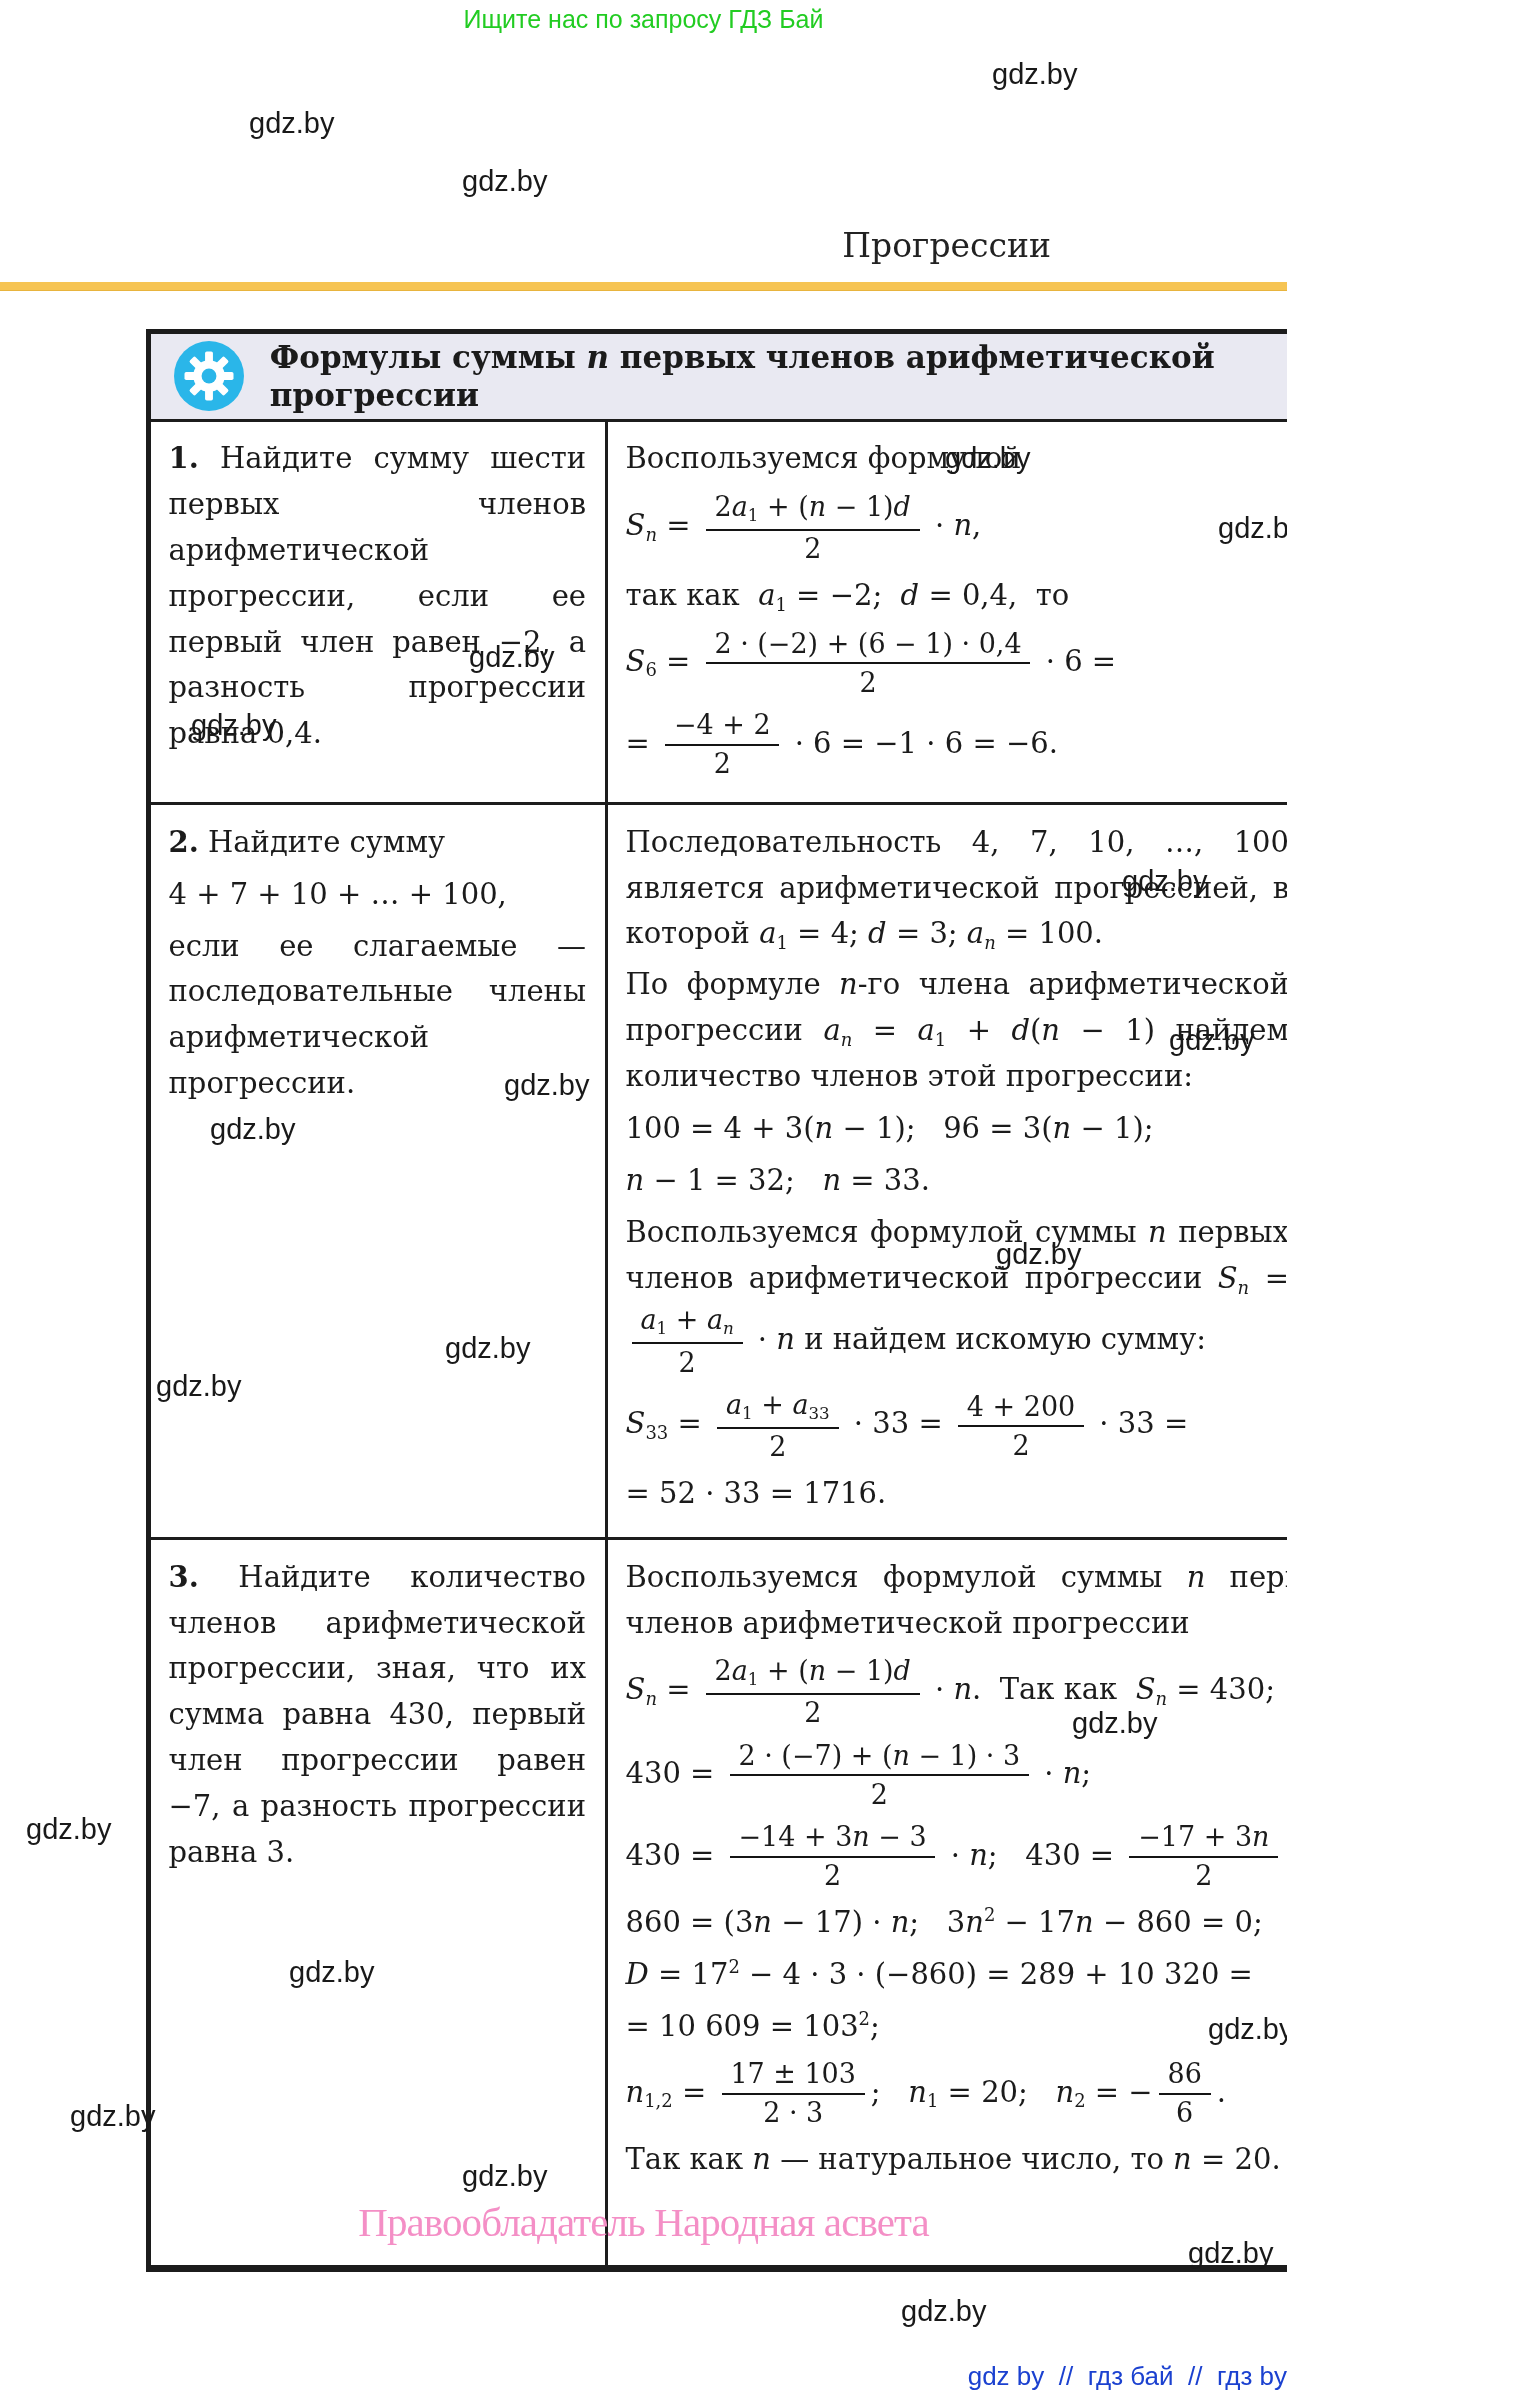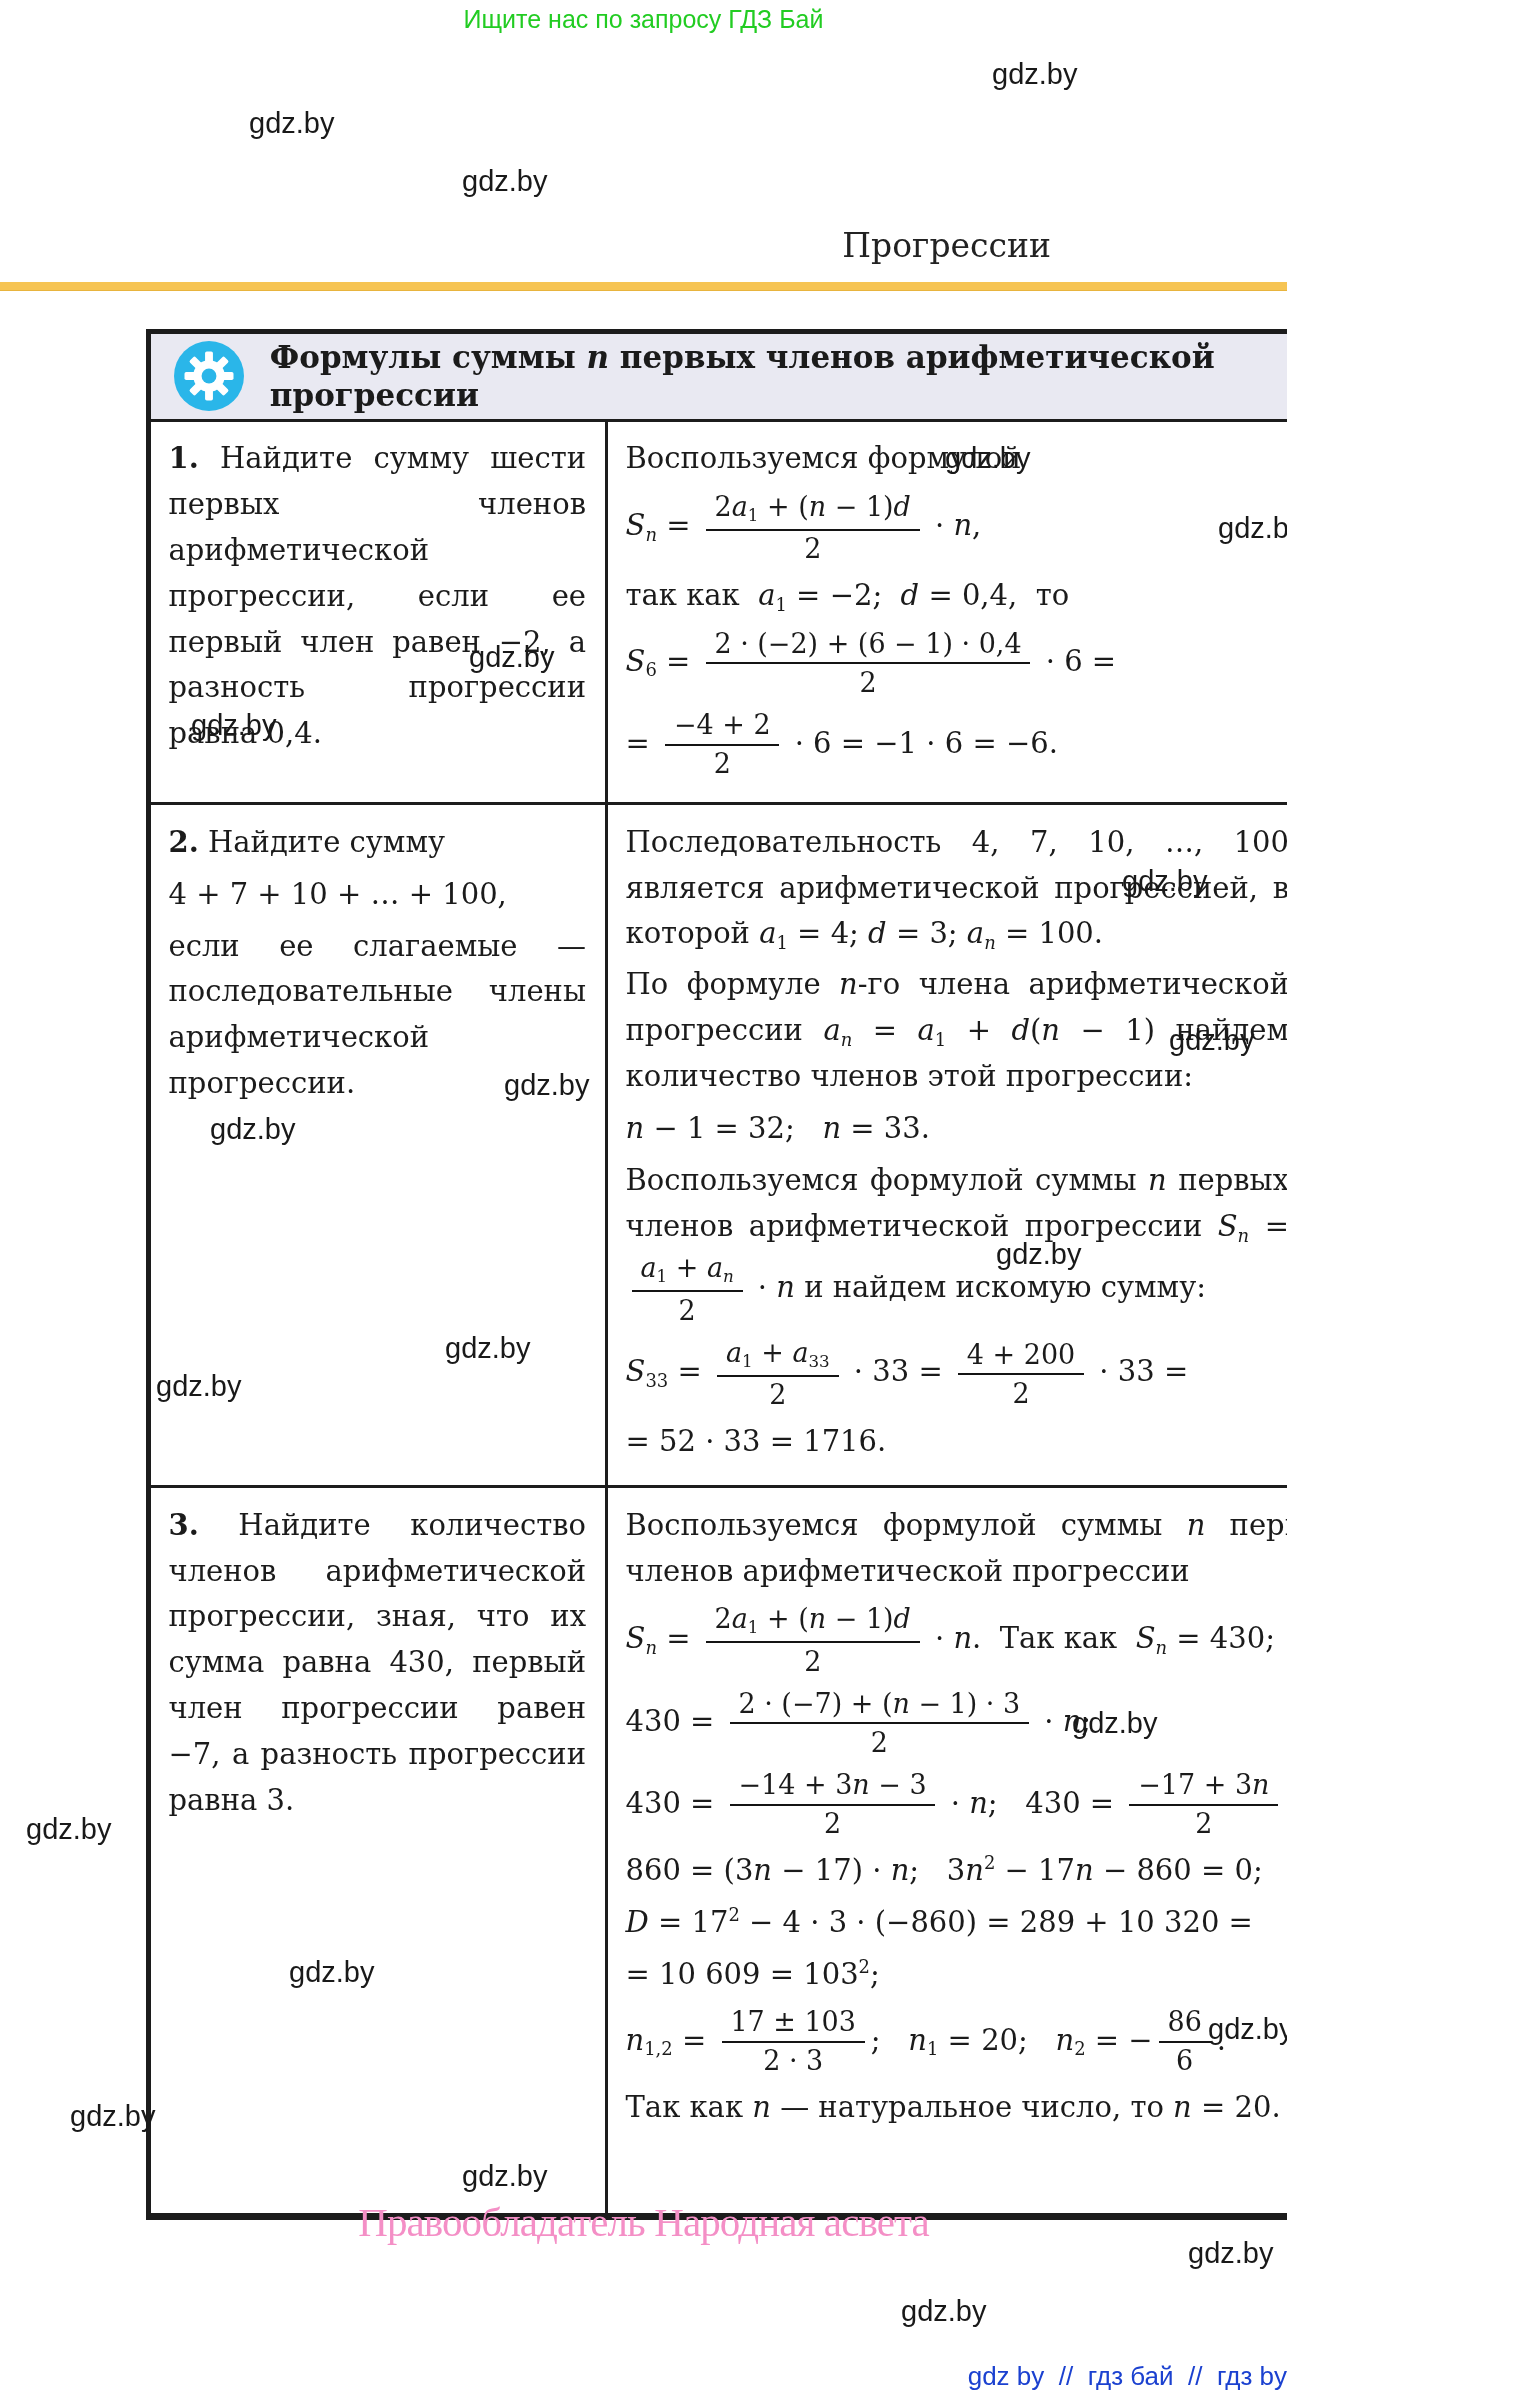--- a/index.html
+++ b/index.html
@@ -107,20 +107,21 @@
 
     <div class="trow r2">
       <div class="cell prob">
           <div class="p"><b>2.</b> Найдите сумму</div>
           <div class="f">4 + 7 + 10 + … + 100,</div>
           <div class="p">если ее слагаемые — последовательные члены арифметической прогрессии.</div>
         </div>
       <div class="cell sol">
           <div class="p">Последовательность 4, 7, 10, …, 100 является арифметической прогрессией, в которой <i>a</i><span class="ms">1</span> = 4; <i>d</i> = 3; <i>a</i><span class="ms"><i>n</i></span> = 100.</div>
           <div class="p">По формуле <i>n</i>-го члена арифметической прогрессии <i>a</i><span class="ms"><i>n</i></span> = <i>a</i><span class="ms">1</span> + <i>d</i>(<i>n</i> − 1) найдем количество членов этой прогрессии:</div>
+          <div class="f">100 = 4 + 3(<i>n</i> − 1);&nbsp;&nbsp; 96 = 3(<i>n</i> − 1);</div>
           <div class="f"><i>n</i> − 1 = 32;&nbsp;&nbsp; <i>n</i> = 33.</div>
           <div class="p">Воспользуемся формулой суммы <i>n</i> первых членов арифметической прогрессии <i>S</i><span class="ms"><i>n</i></span> = <span class="frac"><span class="num"><i>a</i><span class="ms">1</span> + <i>a</i><span class="ms"><i>n</i></span></span><span class="den">2</span></span> · <i>n</i> и найдем искомую сумму:</div>
           <div class="f"><i>S</i><span class="ms">33</span> = <span class="frac"><span class="num"><i>a</i><span class="ms">1</span> + <i>a</i><span class="ms">33</span></span><span class="den">2</span></span> · 33 = <span class="frac"><span class="num">4 + 200</span><span class="den">2</span></span> · 33 =</div>
           <div class="f">= 52 · 33 = 1716.</div>
         </div>
     </div>
 
     <div class="trow r3">
       <div class="cell prob">
           <div class="p"><b>3.</b> Найдите количество членов арифметической прогрессии, зная, что их сумма равна 430, первый член прогрессии равен −7, а разность прогрессии равна 3.</div>

